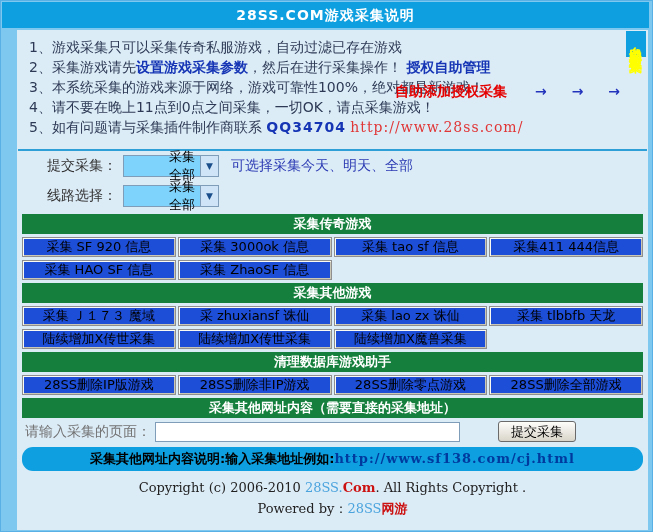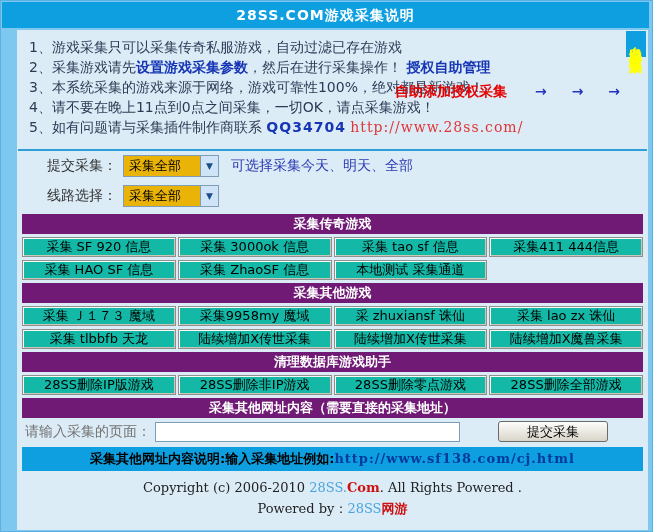--- a/index.html
+++ b/index.html
@@ -37,67 +37,67 @@
     white-space:nowrap;
   }
   .arrows { color:#2233bb; font-weight:bold; margin-left:28px; word-spacing:20px; }
   .divider { border-top:2px solid #2f9fd8; margin:0 1px; }
   
   .sel-row { height:30px; display:flex; align-items:center; padding-left:30px; font-size:14px; }
   .sel-label { color:#333333; }
   .select {
     display:inline-flex; align-items:center;
     width:96px; height:22px; margin:0 12px 0 6px;
-    background:#eab308; border:1px solid #7f9db9;
-    font-size:13px; color:#000;
+    background:#7dd3fc; border:1px solid #7f9db9;
+    font-size:13px; color:#000;padding-left:40px;
   }
   .select .val { flex:1; padding-left:5px; }
   .select .arrow-btn {
     width:18px; height:20px; background:#cfe4f7;
     border-left:1px solid #7f9db9;
     display:flex; align-items:center; justify-content:center;
     font-size:9px; color:#1a4e8a;
   }
   .sel-hint { color:#2b3ab2; }
   
   .section-header {
     margin:3px 5px 0 5px; height:20px; line-height:20px;
-    background:#701a75; color:#ffffff;
+    background:#15803d; color:#ffffff;
     font-size:13px; font-weight:bold; text-align:center;
   }
   .grid {
     display:grid; grid-template-columns:repeat(4,1fr);
     gap:3px 2px; margin:3px 5px 1px 5px;
   }
   .cell {
     height:20px; line-height:18px;
-    background:#14b8a6; border:1px solid #8f8f8f;
+    background:#1d4ed8; border:1px solid #8f8f8f;
     box-shadow:inset 1px 1px 0 #fbfaf2, inset -1px -1px 0 #cac7b6;
     font-size:13px; color:#000; text-align:center;
     white-space:nowrap; overflow:hidden; cursor:pointer;
   }
   
   .collect-row { display:flex; align-items:center; height:27px; padding-left:8px; }
   .collect-label { font-size:14px; color:#737373; }
   .collect-input {
     width:305px; height:20px; margin-left:4px;
     border:1px solid #7f9db9; background:#fff;
     font-size:13px; padding:0 3px;
   }
   .submit-btn {
-    margin-left:38px; height:21px; padding:0 28px;
+    margin-left:38px; height:21px; padding:0 12px;
     font-size:13px; color:#000;
     background:linear-gradient(#fdfdfb,#d9d5c9);
     border:1px solid #6a6a6a; border-radius:3px;
     cursor:pointer;
   }
   .note-bar {
     margin:2px 5px 0 5px; height:24px; line-height:24px;
     background:#0d9fdf; text-align:center;
-    font-size:13px; font-weight:bold; color:#000;
+    font-size:13px; font-weight:bold; color:#000;border-radius:11px;
   }
   .note-url { color:#003a9e; font-family:"DejaVu Serif",serif; letter-spacing:1px; }
   
   .footer { text-align:center; padding-top:9px; font-family:"DejaVu Serif",serif; font-size:13px; color:#222; }
   .footer .line2 { padding-top:5px; }
   .brand-blue { color:#4aa3dd; }
   .brand-red { color:#cc1111; font-weight:bold; }
   
   .side-tab {
     position:absolute; top:30px; right:6px; width:20px;
@@ -145,27 +145,25 @@
     </div>
 
     <div class="section-header">采集传奇游戏</div>
     <div class="grid">
       <div class="cell">采集 SF 920 信息</div>
       <div class="cell">采集 3000ok 信息</div>
       <div class="cell">采集  tao sf 信息</div>
       <div class="cell">采集411 444信息</div>
       <div class="cell">采集 HAO SF 信息</div>
       <div class="cell">采集 ZhaoSF 信息</div>
-      <div class="cell">本地测试 采集通道</div>
     </div>
 
     <div class="section-header">采集其他游戏</div>
     <div class="grid">
       <div class="cell">采集 Ｊ１７３ 魔域</div>
-      <div class="cell">采集9958my 魔域</div>
       <div class="cell">采 zhuxiansf 诛仙</div>
       <div class="cell">采集 lao zx 诛仙</div>
       <div class="cell">采集  tlbbfb 天龙</div>
       <div class="cell">陆续增加X传世采集</div>
       <div class="cell">陆续增加X传世采集</div>
       <div class="cell">陆续增加X魔兽采集</div>
     </div>
 
     <div class="section-header">清理数据库游戏助手</div>
     <div class="grid">
@@ -177,21 +175,21 @@
 
     <div class="section-header">采集其他网址内容（需要直接的采集地址）</div>
     <div class="collect-row">
       <span class="collect-label">请输入采集的页面：</span>
       <input class="collect-input" type="text" value="" style="">
       <button class="submit-btn">提交采集</button>
     </div>
     <div class="note-bar"><span>采集其他网址内容说明:输入采集地址例如:</span><span class="note-url">http://www.sf138.com/cj.html</span></div>
 
     <div class="footer">
-      <div class="line1"><span>Copyright (c) 2006-2010 </span><span class="brand-blue">28SS.</span><span class="brand-red">Com</span><span>. All Rights Powered .</span></div>
+      <div class="line1"><span>Copyright (c) 2006-2010 </span><span class="brand-blue">28SS.</span><span class="brand-red">Com</span><span>. All Rights Copyright .</span></div>
       <div class="line2"><span>Powered by：</span><span class="brand-blue">28SS</span><span class="brand-red">网游</span></div>
     </div>
 
   </div>
 
   <div class="side-tab">自助添加授权采集</div>
 
 </div>
 
 </body></html>

